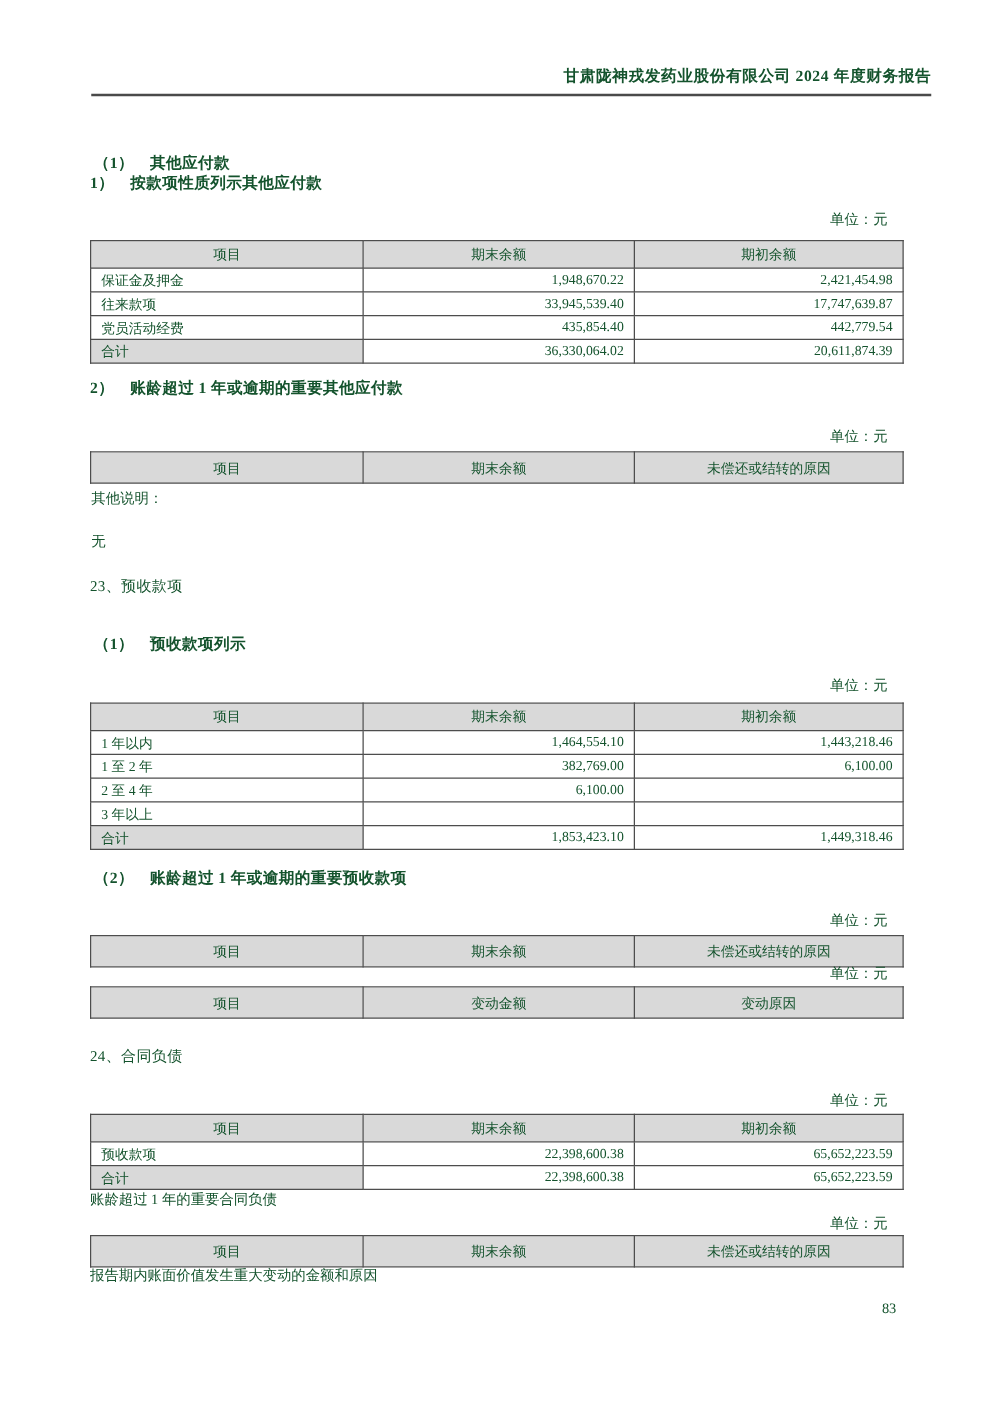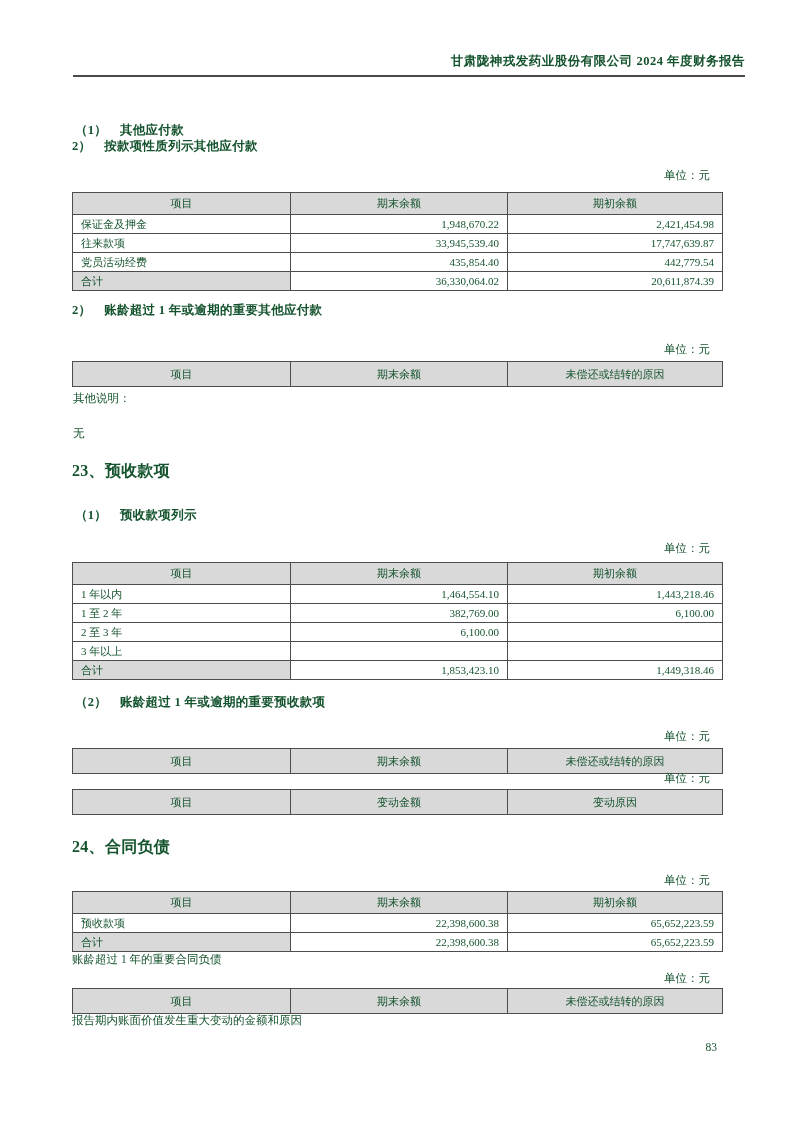--- a/index.html
+++ b/index.html
@@ -18,21 +18,21 @@
     display:flex; align-items:flex-end; justify-content:flex-end;
     padding-bottom:5px;
     font-size:12.5px; font-weight:bold; letter-spacing:0.5px;
   }
   .h-sub {
     position:absolute; left:75px;
     font-size:12.5px; font-weight:bold; letter-spacing:0.3px;
   }
   .h-num {
     position:absolute; left:72px;
-    font-size:16px; font-weight:bold; letter-spacing:0.3px;
+    font-size:12px; font-weight:normal; letter-spacing:0.3px;
   }
   .unit {
     position:absolute; left:72px; width:650px; box-sizing:border-box;
     text-align:right; padding-right:12px;
     font-size:11.5px;
   }
   .note {
     position:absolute; left:73px;
     font-size:11.5px;
   }
@@ -66,21 +66,21 @@
 </head>
 <body>
 
 <div class="page">
 
   <div class="page-header">
     <span>甘肃陇神戎发药业股份有限公司 2024 年度财务报告</span>
   </div>
 
   <div class="h-sub" style="top:95px;margin-top:27px;">（1）　其他应付款</div>
-  <div class="h-sub" style="top:138px; left:72px;">2）　按款项性质列示其他应付款</div>
+  <div class="h-sub" style="top:138px; left:72px;">1）　按款项性质列示其他应付款</div>
   <div class="unit" style="top:168px;">单位：元</div>
 
   <table class="tbl" style="top:192px;">
     <colgroup>
         <col class="col-c1">
         <col class="col-c2">
         <col class="col-c3">
       </colgroup>
     <thead>
       <tr>
@@ -156,21 +156,21 @@
         <td class="lbl">1 年以内</td>
         <td class="num">1,464,554.10</td>
         <td class="num">1,443,218.46</td>
       </tr>
       <tr>
         <td class="lbl">1 至 2 年</td>
         <td class="num">382,769.00</td>
         <td class="num">6,100.00</td>
       </tr>
       <tr>
-        <td class="lbl">2 至 3 年</td>
+        <td class="lbl">2 至 4 年</td>
         <td class="num">6,100.00</td>
         <td class="num"></td>
       </tr>
       <tr>
         <td class="lbl">3 年以上</td>
         <td class="num"></td>
         <td class="num"></td>
       </tr>
       <tr>
         <td class="lbl shaded">合计</td>

